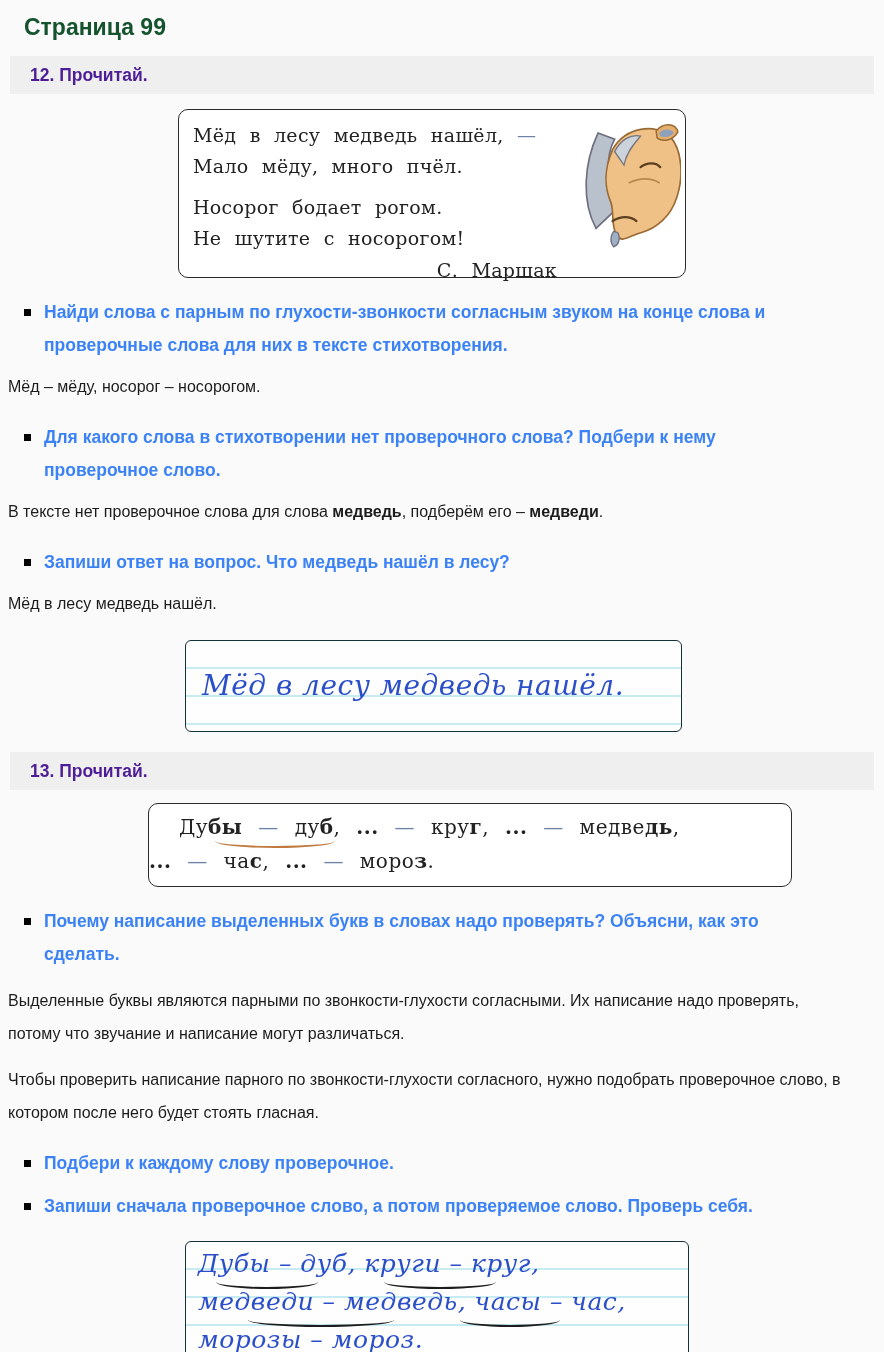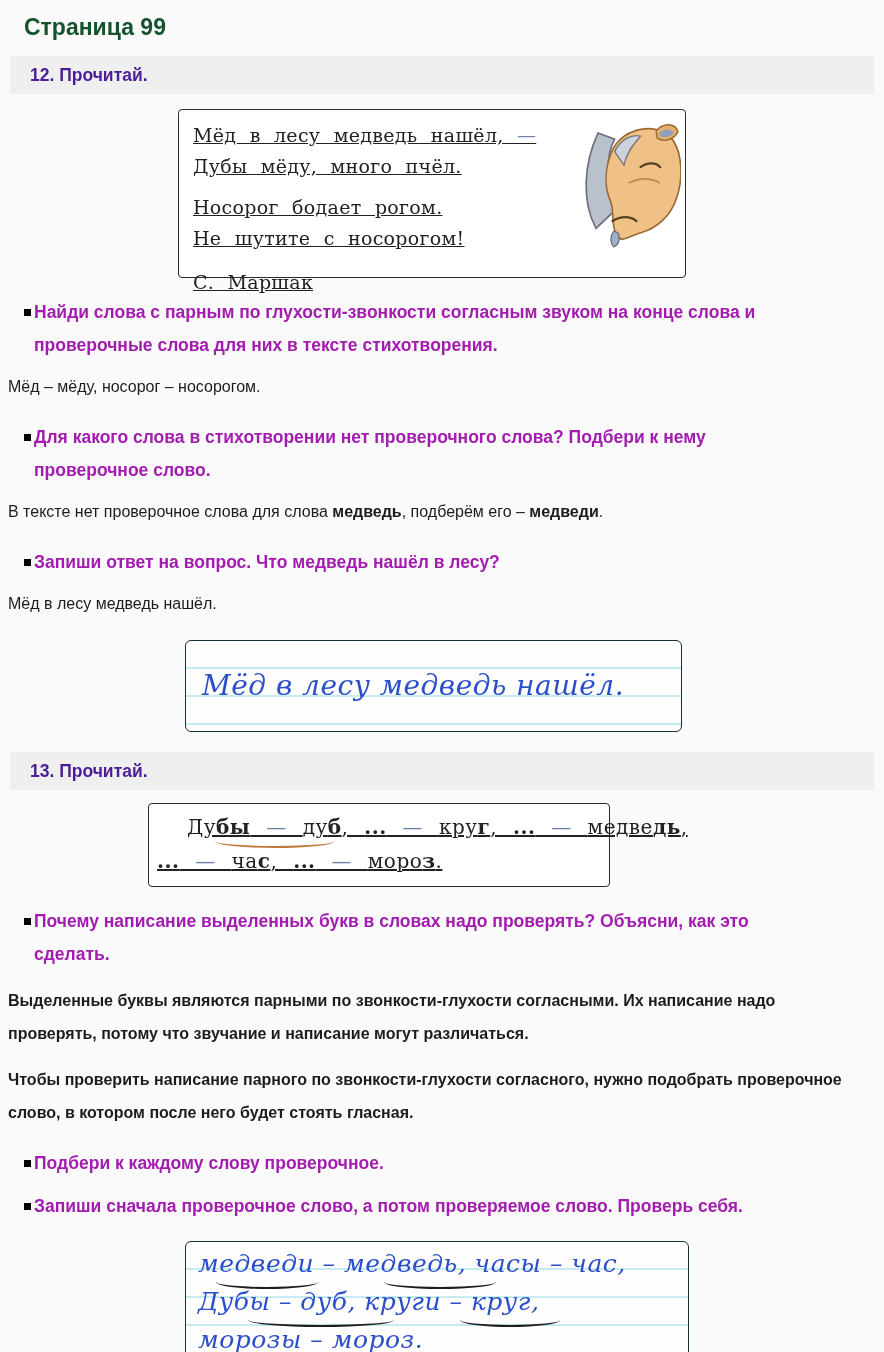--- a/index.html
+++ b/index.html
@@ -16,48 +16,47 @@
   }
 
   .band{
     background:#efefef;margin:0 10px;width:864px;height:38px;
     box-sizing:border-box;display:flex;align-items:center;
     padding-left:20px;font-size:17.5px;font-weight:700;color:#4c1d95;
   }
 
   
   .book-box{
-    background:#fff;border:1px solid #2b2b2b;border-radius:4px;
+    background:#fff;border:1px solid #2b2b2b;border-radius:10px;
     box-sizing:border-box;font-family:"DejaVu Serif","Liberation Serif",serif;
     color:#222;
-    text-decoration:underline;
   }
   .poem-box{
     margin:15px 0 0 178px;width:508px;height:169px;position:relative;
     padding:10px 126px 6px 14px;font-size:19px;line-height:31px;
     word-spacing:7px;letter-spacing:.3px;
   }
   .poem-line{white-space:nowrap;}
   .poem-gap{height:10px;}
-  .poem-author{text-align:left;margin-top:13px;padding-right:2px;}
+  .poem-author{text-align:right;margin-top:1px;padding-right:2px;}
   .rhino{position:absolute;right:4px;top:6px;width:114px;height:150px;}
 
   
   .task{
-    position:relative;margin:18px 60px 0 0;padding-left:34px;
-    font-size:17.5px;font-weight:700;line-height:33px;color:#a21caf;
+    position:relative;margin:18px 60px 0 0;padding-left:44px;
+    font-size:17.5px;font-weight:700;line-height:33px;color:#3b82f6;
   }
   .task + .task{margin-top:10px;}
   .sq{
     position:absolute;left:24px;top:13px;width:7px;height:7px;background:#000;
   }
   .answer{
     margin:8px 40px 0 8px;font-size:16px;line-height:33px;font-weight:400;
   }
-  .expl{margin-top:13px;font-weight:bold;}
+  .expl{margin-top:13px;}
 
   
   .b{font-weight:700;}
   .d{color:#6d82a4;}
 
   
   .hw-box{
     position:relative;box-sizing:border-box;overflow:hidden;
     background:#fefeff;border:1.5px solid #16303a;border-radius:6px;
     background-image:repeating-linear-gradient(to bottom,
@@ -71,22 +70,22 @@
   .hw1 .hw-text{position:absolute;left:16px;top:28px;font-size:28px;}
   .hw2{margin:18px 0 0 185px;width:504px;height:119px;padding:3px 0 0 12px;}
   .hw2 .hw-line{line-height:38px;font-size:25px;white-space:nowrap;}
   .arc{
     position:absolute;height:12px;border-bottom:2.5px solid #1d1d1d;
     border-radius:50%;
   }
 
   
   .box13{
-    margin:13px 8px 0 148px;width:462px;position:relative;
-    padding:6px 12px 8px 8px;font-size:20px;line-height:34px;
+    margin:13px 8px 0 148px;width:644px;position:relative;
+    padding:6px 12px 8px 0;font-size:20px;line-height:34px;
     word-spacing:9px;letter-spacing:.5px;
   }
   .box13 .l1{text-indent:30px;white-space:nowrap;}
   .box13 .l2{white-space:nowrap;}
   .arc13{
     position:absolute;left:66px;top:30px;width:120px;height:12px;
     border-bottom:2px solid #c07a3e;border-radius:50%;
   }
 </style>
 </head>
@@ -95,21 +94,21 @@
 <div class="page">
 
   <div class="page-title">Страница 99</div>
 
   <div class="band">
     <span>12. Прочитай.</span>
   </div>
 
   <div class="book-box poem-box">
     <div class="poem-line"><span>Мёд в лесу медведь нашёл, </span><span class="d">—</span></div>
-    <div class="poem-line"><span>Дубы мёду, много пчёл.</span></div>
+    <div class="poem-line"><span>Мало мёду, много пчёл.</span></div>
     <div class="poem-gap"></div>
     <div class="poem-line"><span>Носорог бодает рогом.</span></div>
     <div class="poem-line"><span>Не шутите с носорогом!</span></div>
     <div class="poem-author">С. Маршак</div>
 
     <svg class="rhino" viewBox="0 0 110 140" xmlns="http://www.w3.org/2000/svg">
       <path d="M30,14 C16,44 14,80 28,106 L47,88 C38,62 37,36 46,20 Z" fill="#b9c2cc" stroke="#6e6e7e" stroke-width="1.6"></path>
       <path d="M44,30 C56,8 86,4 100,18 C112,32 112,58 106,76 C100,95 86,106 72,110
                C60,113 53,121 48,113 C42,103 46,90 42,80 C36,66 36,48 44,30 Z" fill="#f0c187" stroke="#9a6a34" stroke-width="1.6"></path>
       <path d="M46,32 C52,20 62,15 71,17 C63,26 57,34 55,45 Z" fill="#ccd3db" stroke="#76757f" stroke-width="1.3"></path>
@@ -165,22 +164,22 @@
   <div class="task" style="">
     <span class="sq"></span>
     <span><span class="b">Подбери к каждому слову проверочное.</span></span>
   </div>
   <div class="task">
     <span class="sq"></span>
     <span><span class="b">Запиши сначала проверочное слово, а потом проверяемое слово. Проверь себя.</span></span>
   </div>
 
   <div class="hw-box hw2">
+    <div class="hw-ink hw-line">Дубы – дуб, круги – круг,</div>
     <div class="hw-ink hw-line">медведи – медведь, часы – час,</div>
-    <div class="hw-ink hw-line">Дубы – дуб, круги – круг,</div>
     <div class="hw-ink hw-line">морозы – мороз.</div>
     <div class="arc" style="left:30px;top:33px;width:102px"></div>
     <div class="arc" style="left:198px;top:33px;width:112px"></div>
     <div class="arc" style="left:62px;top:71px;width:146px"></div>
     <div class="arc" style="left:274px;top:71px;width:100px"></div>
     <div class="arc" style="left:66px;top:109px;width:132px"></div>
   </div>
 
 </div>
 

